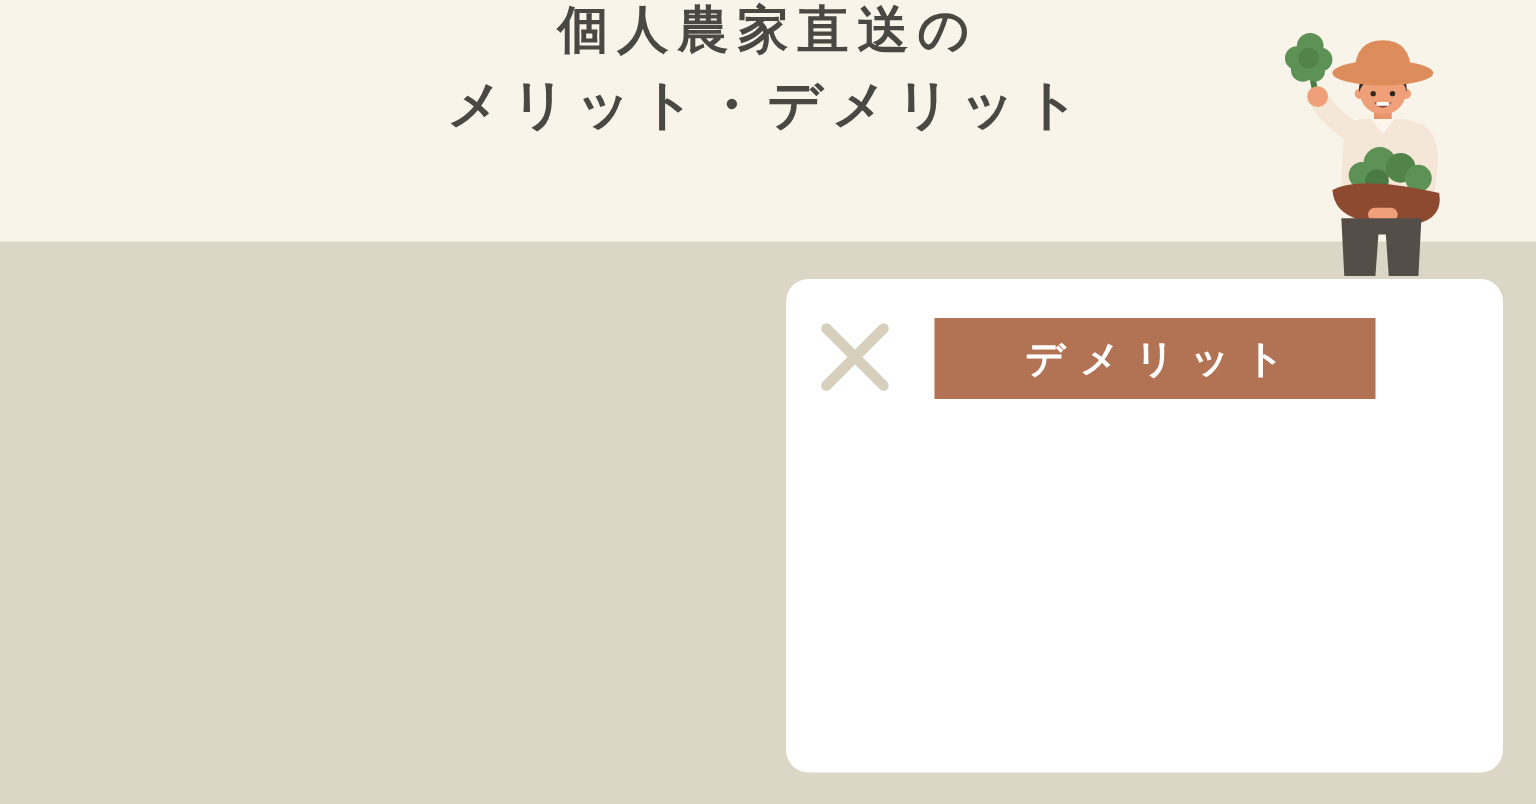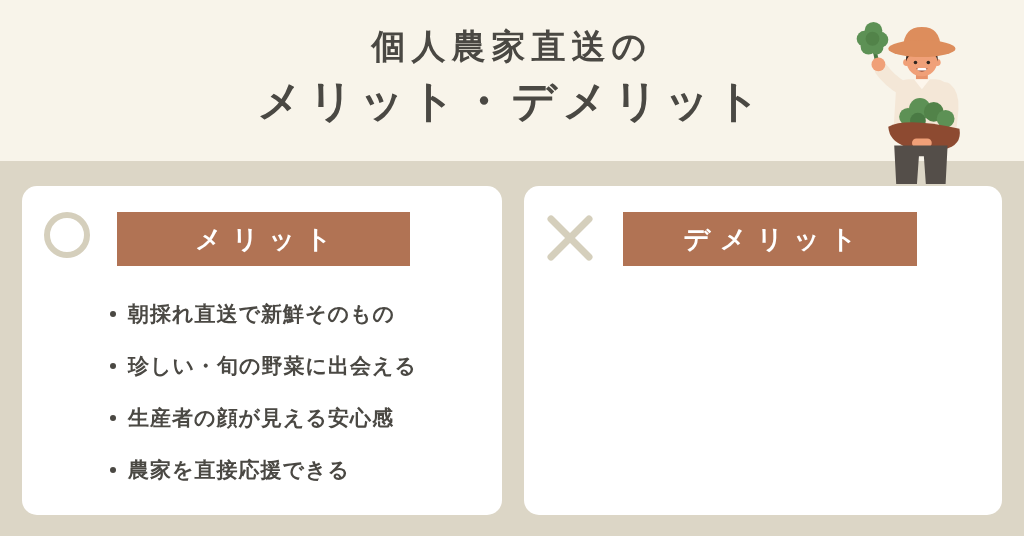--- a/index.html
+++ b/index.html
@@ -18,30 +18,29 @@
   
   .header-band {
     position: absolute;
     top: 0; left: 0;
     width: 1024px;
     height: 161px;
     background: #f8f4ea;
     text-align: center;
   }
   .title-line1 {
-    padding-top: 26px;
     font-size: 34px;
     font-weight: 700;
     letter-spacing: 6px;
     line-height: 1.2;
     color: #4a4843;
   }
   .title-line2 {
     margin-top: 10px;
-    font-size: 44px;
+    font-size: 36px;
     font-weight: 800;
     letter-spacing: 6px;
     line-height: 1.1;
     color: #4a4843;
   }
   
   .farmer {
     position: absolute;
     top: 18px;
     left: 848px;
@@ -177,30 +176,20 @@
       <circle cx="70" cy="104" r="8" fill="#4a7a44"></circle>
     </g>
 
     <path d="M40,110 Q58,100 112,112 Q115,129 96,133 L58,130 Q41,125 40,110 Z" fill="#8d4a31"></path>
 
     <rect x="64" y="122" width="20" height="9" rx="4.5" fill="#f0a078"></rect>
 
     <path d="M46,129 L100,129 L98,168 L78,168 L76,140 L71,140 L69,168 L48,168 Z" fill="#544e49"></path>
   </svg>
 
-  <div class="card left">
-    <div class="mark-circle"></div>
-    <div class="banner">メリット</div>
-    <ul class="item-list">
-      <li>朝採れ直送で新鮮そのもの</li>
-      <li>珍しい・旬の野菜に出会える</li>
-      <li>生産者の顔が見える安心感</li>
-      <li>農家を直接応援できる</li>
-    </ul>
-  </div>
 
   <div class="card right">
     <svg class="mark-cross" viewBox="0 0 48 48" xmlns="http://www.w3.org/2000/svg" aria-hidden="true">
       <line x1="5" y1="5" x2="43" y2="43" stroke="#d5cfbc" stroke-width="7" stroke-linecap="round"></line>
       <line x1="43" y1="5" x2="5" y2="43" stroke="#d5cfbc" stroke-width="7" stroke-linecap="round"></line>
     </svg>
     <div class="banner">デメリット</div>
   </div>
 
 </div>

